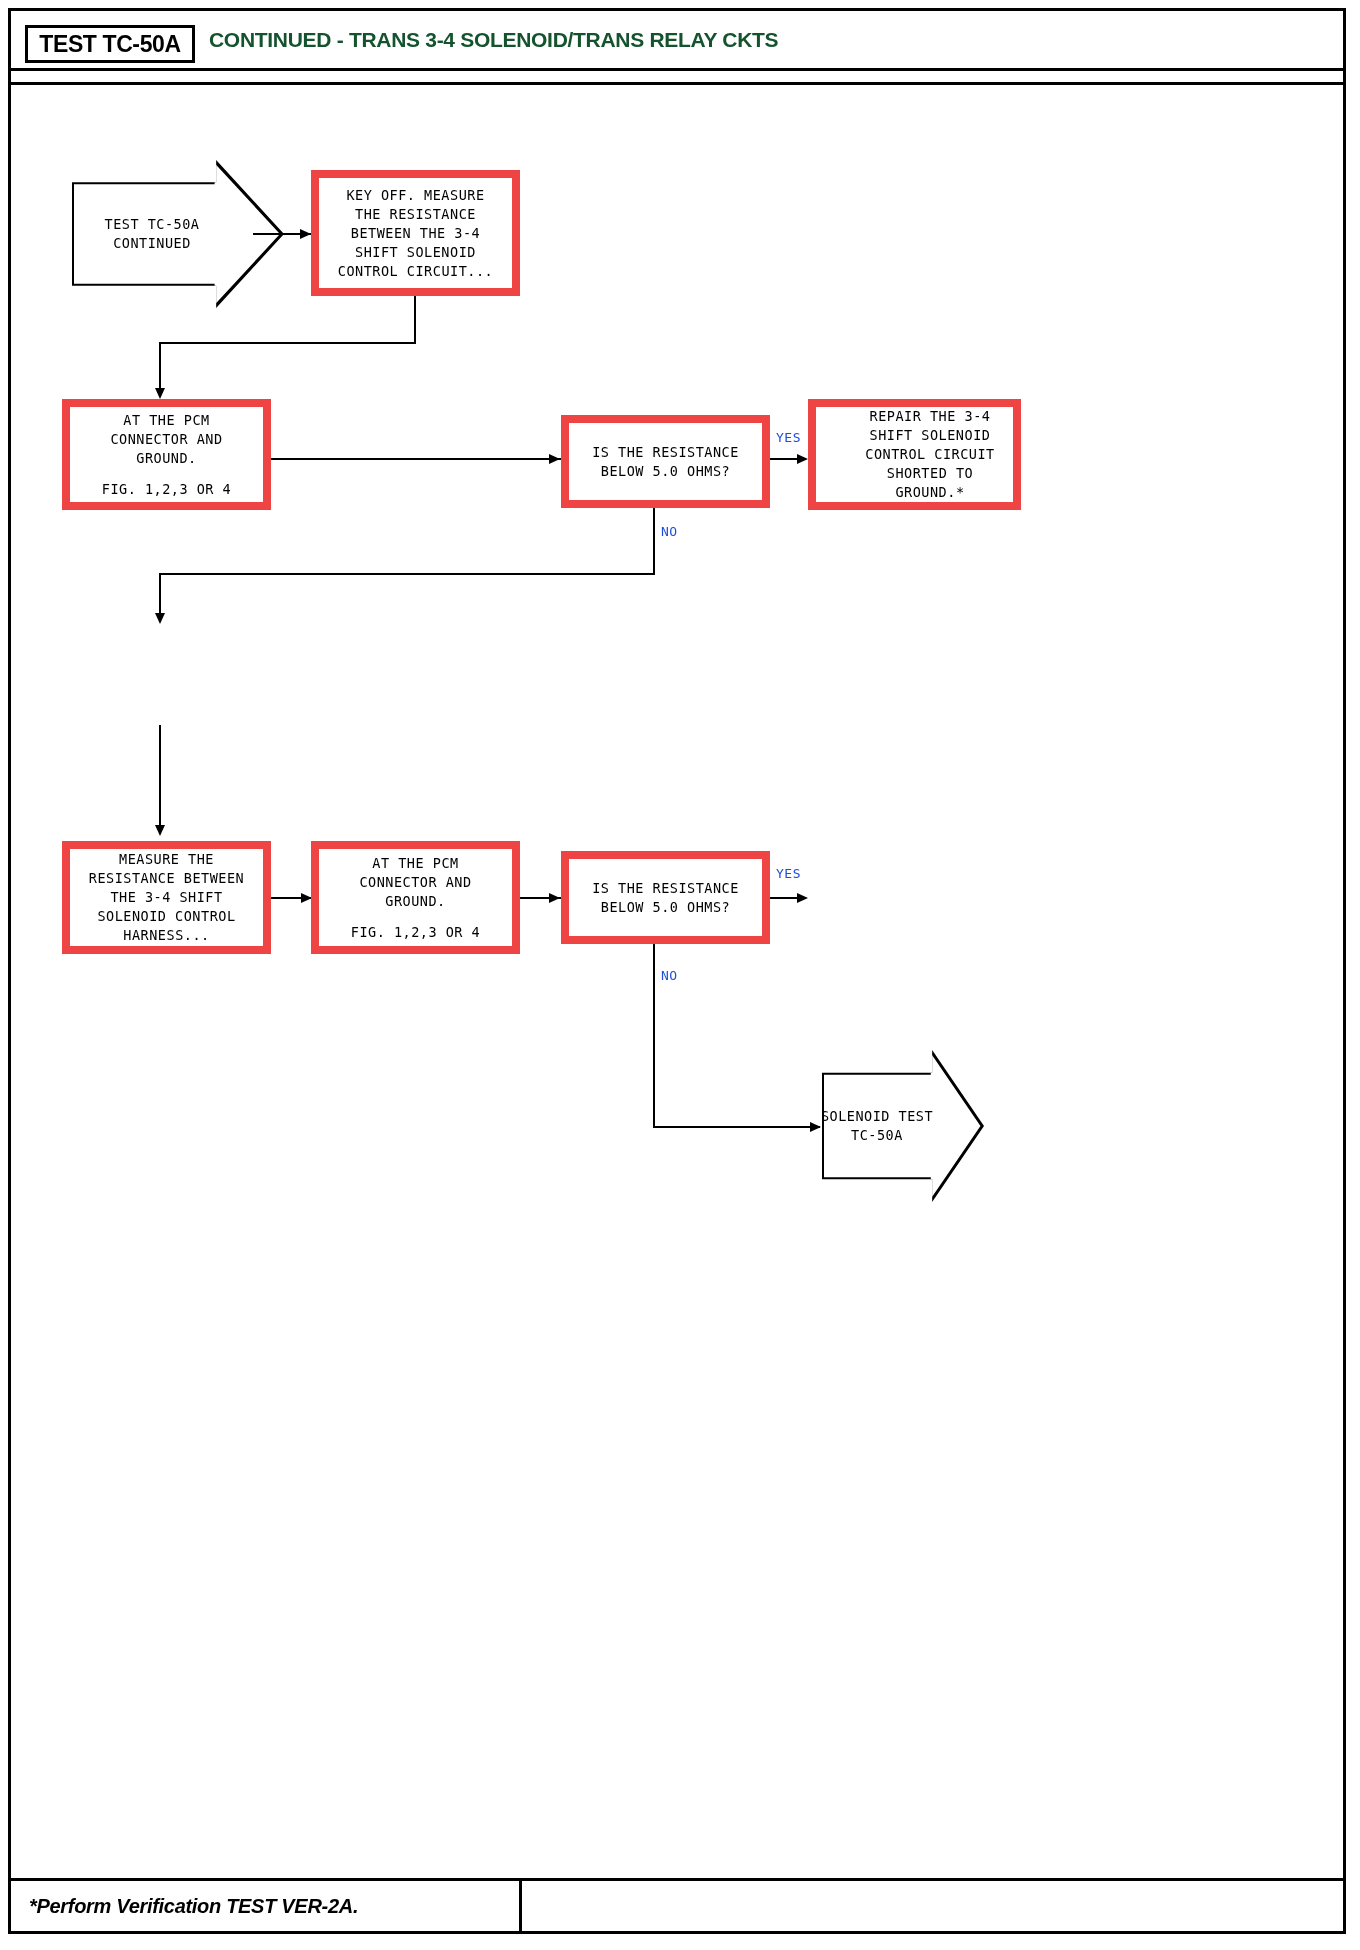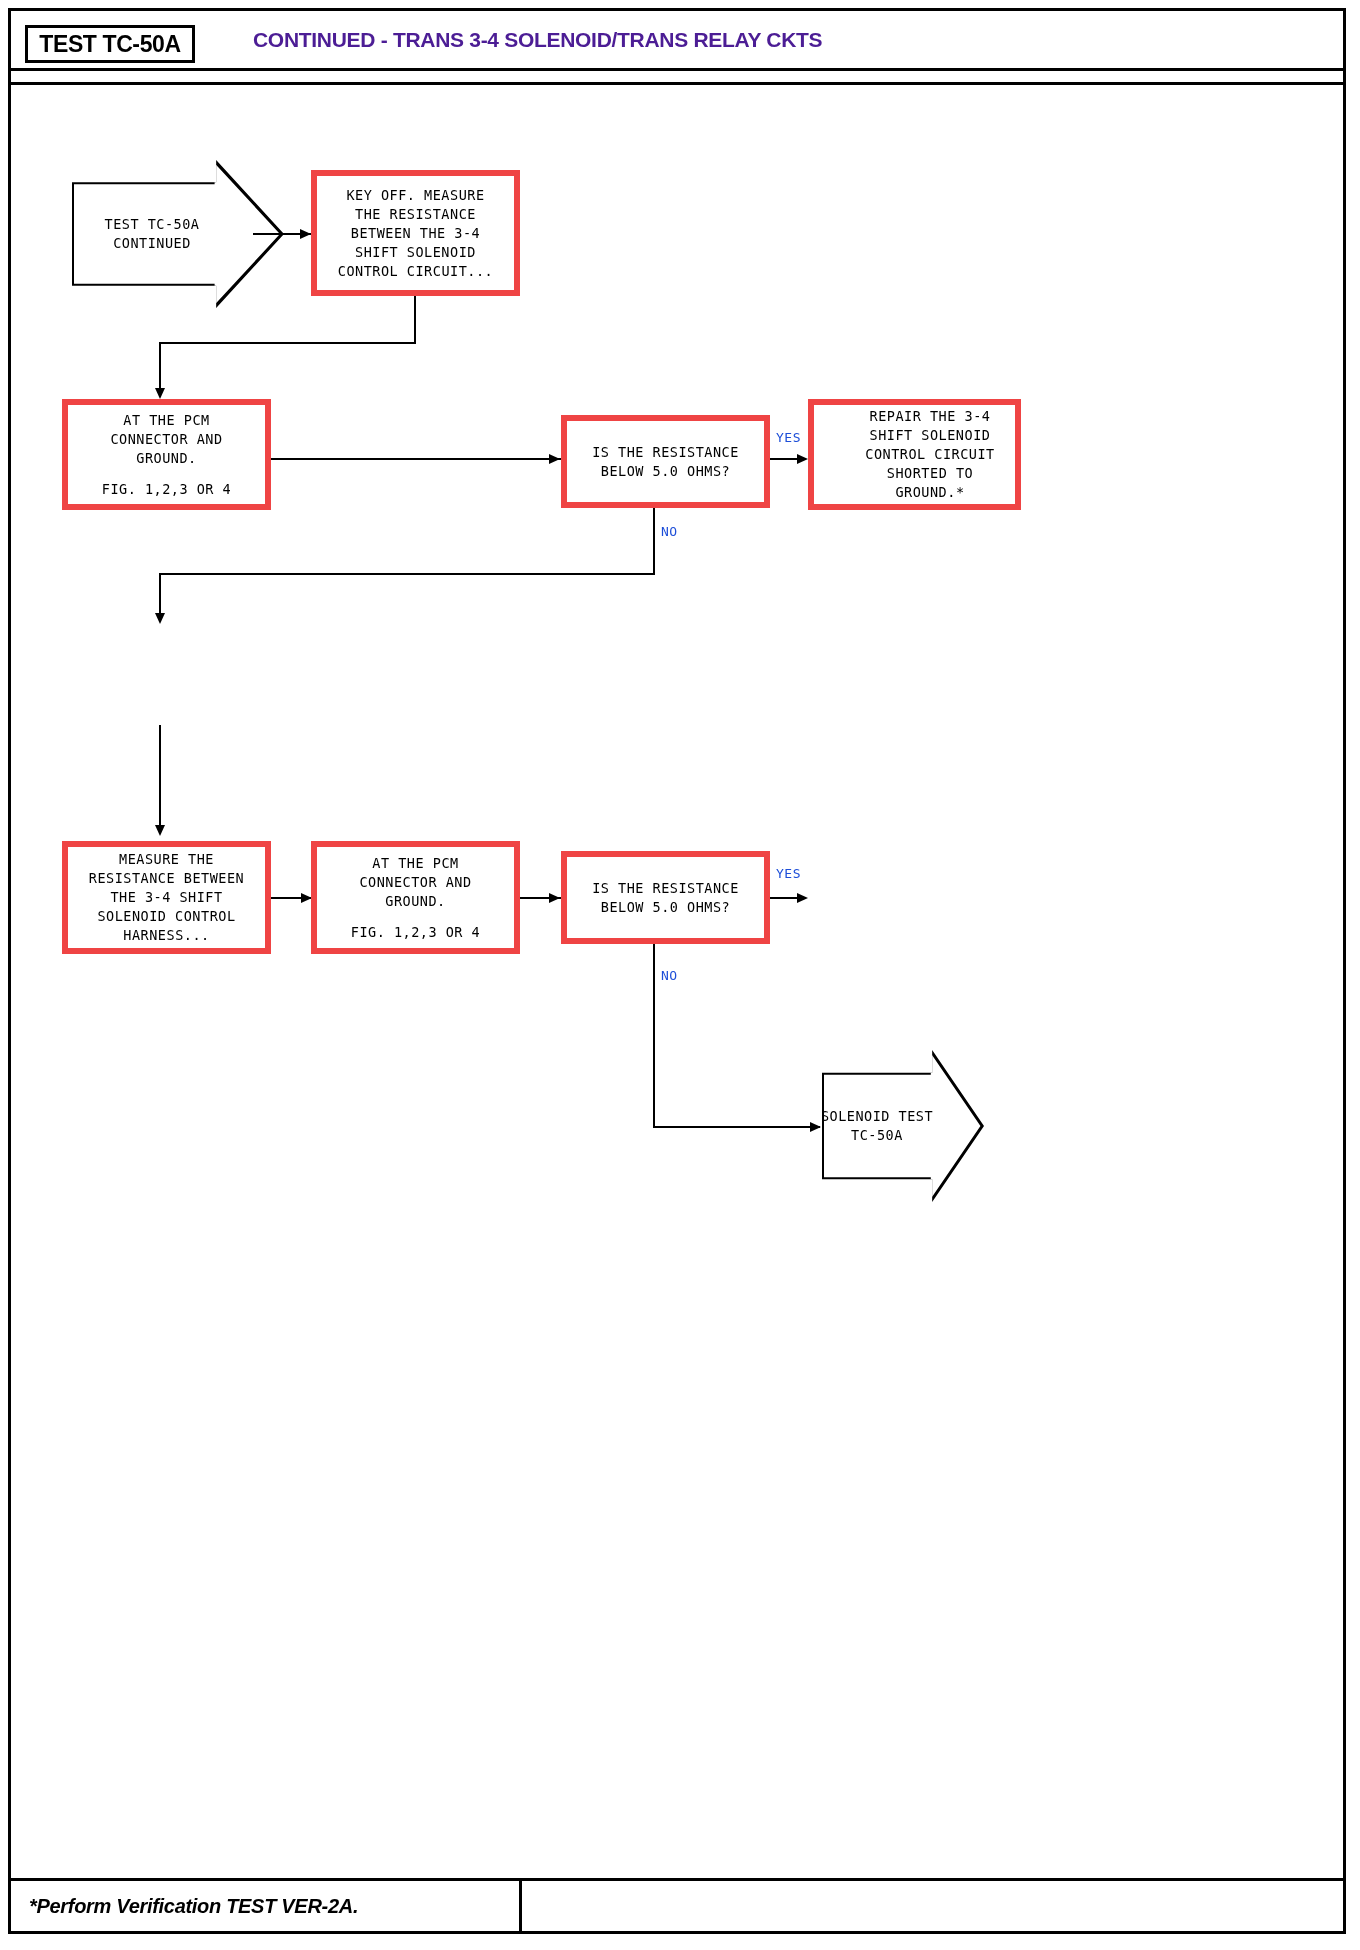--- a/index.html
+++ b/index.html
@@ -56,23 +56,22 @@
     color: #000;
     white-space: nowrap;
   }
   .header-title {
     position: absolute;
     left: 198px;
     top: 17px;
     font-size: 21px;
     font-weight: bold;
     letter-spacing: -0.3px;
-    color: #4c1d95;
+    color: #14532d;
     white-space: nowrap;
-    margin-left: 44px;
   }
   .header-rule {
     position: absolute;
     left: 11px;
     top: 82px;
     width: 1332px;
     height: 3px;
     background: #000;
   }
 
@@ -81,21 +80,21 @@
     position: absolute;
     left: 0;
     top: 0;
     width: 1360px;
     height: 1950px;
   }
 
   
   .node {
     position: absolute;
-    border: 6px solid #ef4444;
+    border: 8px solid #ef4444;
     box-sizing: border-box;
     background: #fff;
     display: flex;
     flex-direction: column;
     align-items: center;
     justify-content: center;
     font-family: "DejaVu Sans Mono", monospace;
     font-size: 13.5px;
     line-height: 19px;
     color: #000;

